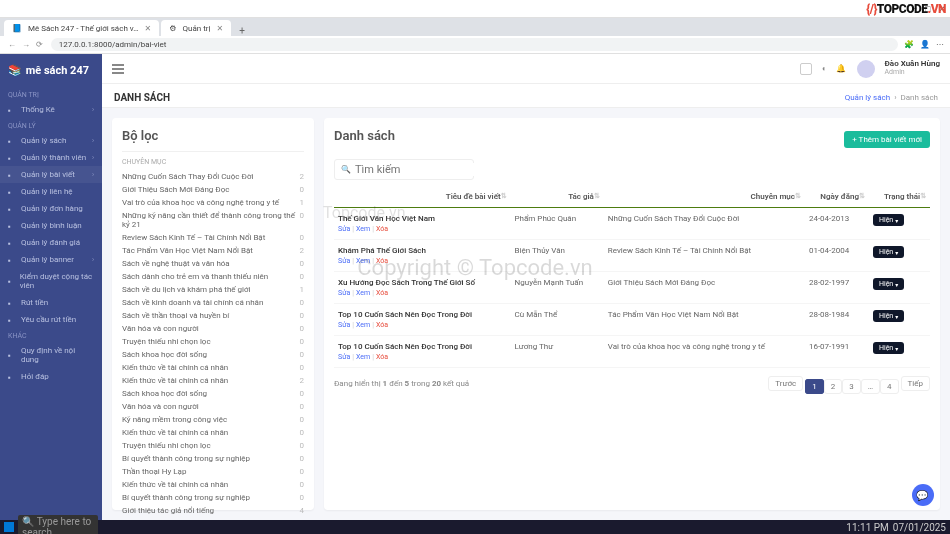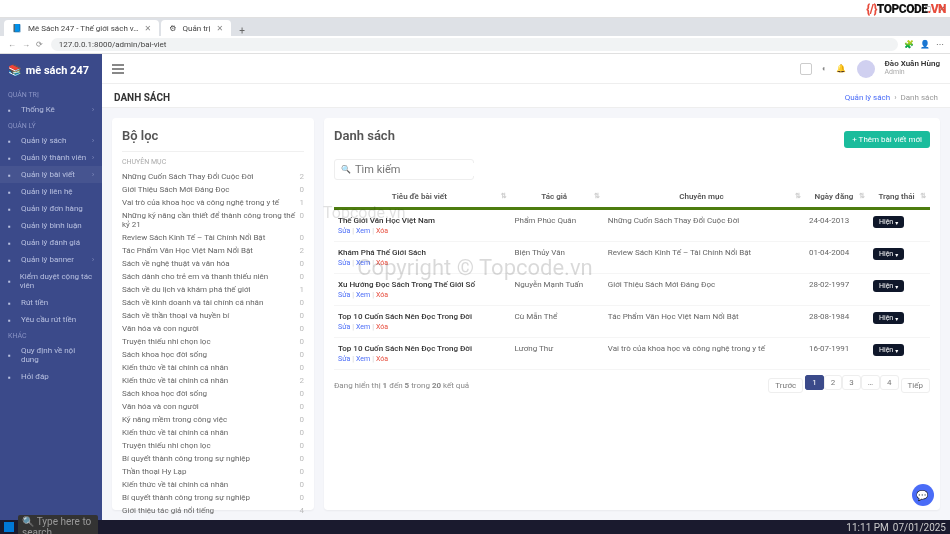--- a/index.html
+++ b/index.html
@@ -56,34 +56,34 @@
 .filter-sec:first-of-type{border-top:none;padding-top:0;}
 .cat-item{display:flex;justify-content:space-between;font-size:8px;color:#666;padding:2px 0;cursor:pointer;}
 .cat-item .cnt{color:#bbb;}
 
 .list-head{display:flex;justify-content:space-between;align-items:center;margin-bottom:8px;}
 .btn-add{background:#1abc9c;color:#fff;border:none;border-radius:3px;padding:4px 8px;font-size:8px;cursor:pointer;}
 .search-box{border:1px solid #eee;border-radius:3px;padding:3px 6px;font-size:8px;color:#aaa;width:140px;display:flex;align-items:center;gap:4px;margin-bottom:6px;}
 .search-box input{border:none;outline:none;font-size:11px;flex:1;}
 
 table{width:100%;border-collapse:collapse;font-size:8px;}
-th{text-align:center;padding:6px 4px;color:#555;font-weight:600;border-bottom:3px solid #4d7c0f;margin-left:28px;}
+th{text-align:right;padding:6px 4px;color:#555;font-weight:600;border-bottom:1px solid #4d7c0f;margin-left:28px;}
 th .sort{color:#ccc;font-size:7px;float:right;}
 td{padding:6px 4px;border-bottom:1px solid #f5f5f5;color:#666;vertical-align:top;}
 .row-title{color:#333;font-weight:500;}
 .row-actions{font-size:7px;margin-top:2px;}
 .row-actions .edit{color:#4a6cf7;}
 .row-actions .view{color:#4a6cf7;}
 .row-actions .del{color:#e74c3c;}
 .row-actions .sep{color:#ccc;margin:0 2px;}
 .badge{background:#0f172a;color:#fff;border-radius:3px;padding:2px 6px;font-size:7px;display:inline-flex;align-items:center;gap:2px;}
 .badge .bc{font-size:6px;}
 
 .table-foot{display:flex;justify-content:space-between;align-items:center;margin-top:8px;font-size:8px;color:#888;}
-.pager{display:flex;gap:2px;align-items:flex-start;}
+.pager{display:flex;gap:2px;align-items:flex-end;}
 .pg{border:1px solid #eee;border-radius:3px;padding:2px 6px;color:#777;cursor:pointer;}
 .pg.active{background:#3b4a8a;color:#fff;border-color:#3b4a8a;}
 
 .watermark{position:absolute;top:50%;left:50%;transform:translate(-50%,-50%);font-size:22px;color:rgba(0,0,0,.15);pointer-events:none;font-weight:400;}
 .wm2{position:absolute;top:38%;left:34%;font-size:16px;color:rgba(0,0,0,.12);pointer-events:none;}
 .topcode-logo{position:absolute;top:2px;right:4px;font-size:12px;font-weight:900;letter-spacing:-0.5px;}
 .topcode-logo .tc1{color:#e74c3c;}
 .topcode-logo .tc2{color:#111;}
 .fab{position:absolute;bottom:28px;right:16px;width:22px;height:22px;border-radius:50%;background:#4a6cf7;color:#fff;display:flex;align-items:center;justify-content:center;font-size:10px;}
 </style>

